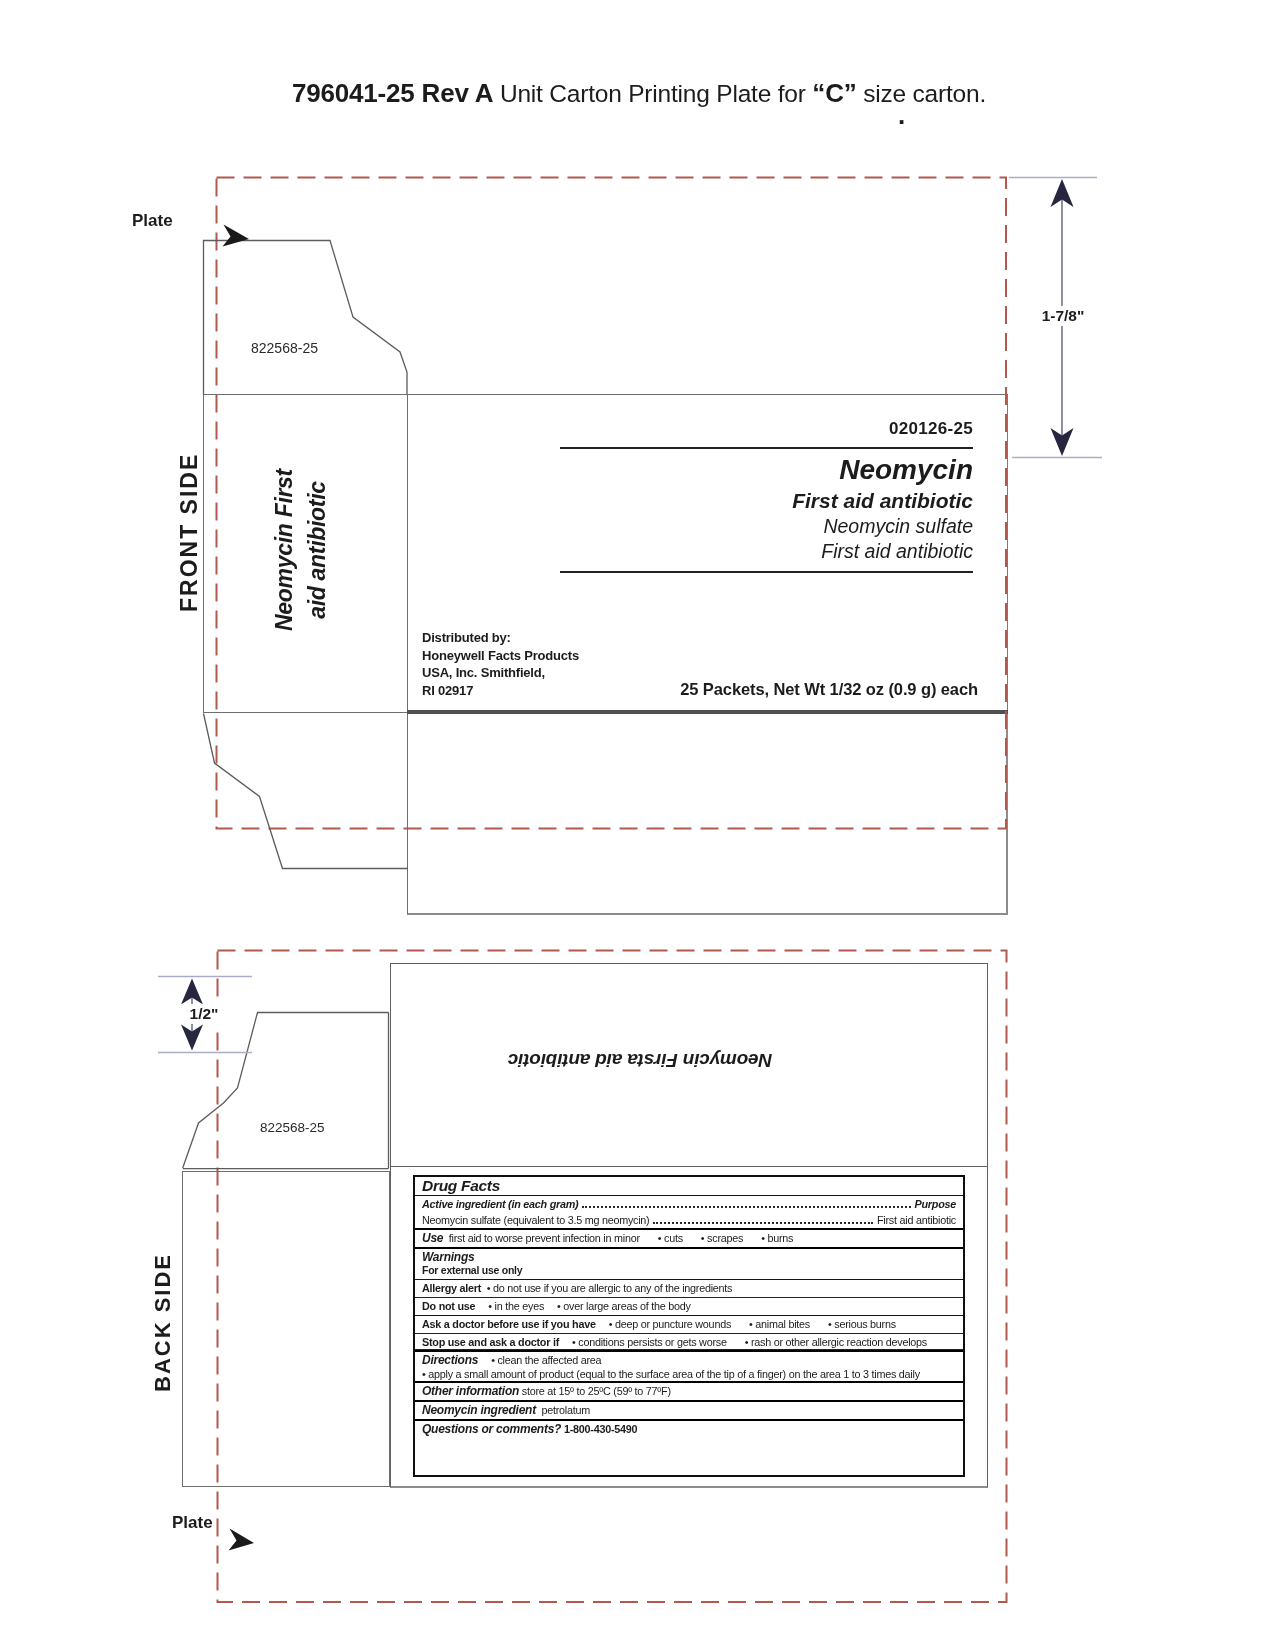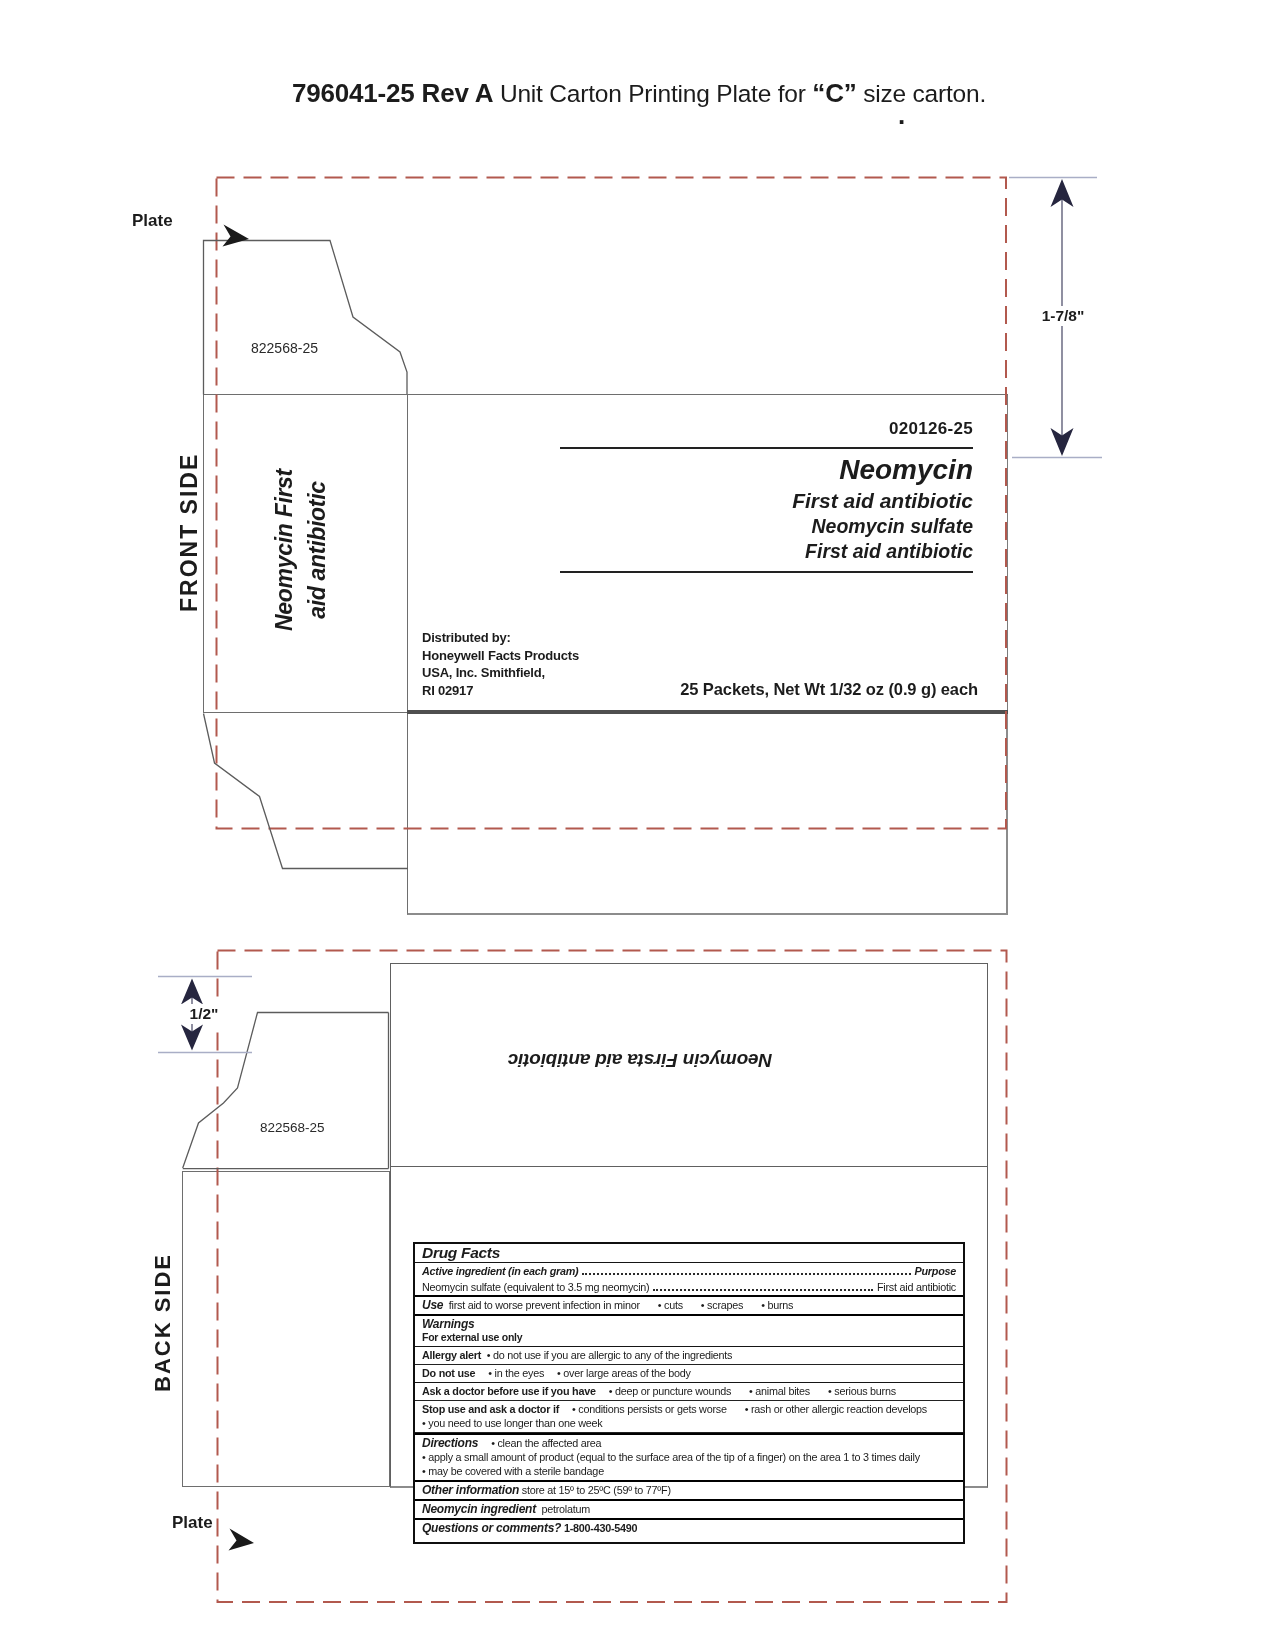--- a/index.html
+++ b/index.html
@@ -54,35 +54,35 @@
   .back-side-label{left:150px;top:1392px;font-size:22px;letter-spacing:2px;}
 
   .front-panel-rot{left:268px;top:636px;width:172px;transform-origin:0 0;transform:rotate(-90deg);
     font-weight:bold;font-style:italic;font-size:23px;line-height:33px;text-align:center;letter-spacing:-0.3px;}
 
   .headline-group{left:560px;top:419px;width:413px;text-align:right;}
   .headline-group .pn{font-weight:bold;font-size:17px;letter-spacing:0.3px;}
   .headline-group .rule{border-top:2.2px solid #222;margin:8px 0 4px 0;}
   .headline-group .h1{font-weight:bold;font-style:italic;font-size:28px;line-height:33px;}
   .headline-group .h2{font-weight:bold;font-style:italic;font-size:21px;line-height:25px;margin-top:2px;}
-  .headline-group .h3{font-weight:bold;font-style:italic;font-size:19.5px;line-height:23px;margin-top:2px;}
+  .headline-group .h3{font-weight:normal;font-style:italic;font-size:19.5px;line-height:23px;margin-top:2px;}
   .headline-group .rule2{border-top:2.2px solid #222;margin-top:8px;}
 
   .dist-block{left:422px;top:629px;font-weight:bold;font-size:13px;line-height:17.6px;letter-spacing:-0.2px;}
   .netwt{left:558px;top:680px;width:420px;text-align:right;font-weight:bold;font-size:16.5px;letter-spacing:-0.1px;}
 
   .dim-label{font-weight:bold;font-size:15.5px;background:#fff;text-align:center;padding:1px 0;}
   .dim-front-label{left:1030px;top:306px;width:66px;}
   .dim-back-label{left:179px;top:1004px;width:50px;}
 
   .flipped-headline{left:440px;top:1049px;width:400px;text-align:center;transform:rotate(180deg);
     font-weight:bold;font-style:italic;font-size:19px;letter-spacing:-0.2px;}
 
   
-  .df-box{left:413px;top:1242px;width:552px;height:302px;border:2.5px solid #0f0f0f;background:#fff;
+  .df-box{left:413px;top:1175px;width:552px;height:302px;border:2.5px solid #0f0f0f;background:#fff;
     font-size:10.8px;letter-spacing:-0.25px;line-height:13px;overflow:hidden;}
   .df-title{font-weight:bold;font-style:italic;font-size:15.5px;padding:2px 7px 3px;letter-spacing:-0.3px;}
   .df-row{padding:2px 7px;white-space:nowrap;}
   .df-flex{display:flex;align-items:baseline;padding:1.5px 7px;}
   .leader{flex:1;border-bottom:2.2px dotted #2a2a2a;margin:0 4px 3px;}
   .bi{font-weight:bold;font-style:italic;}
   .bi12{font-weight:bold;font-style:italic;font-size:12px;}
   .bd{font-weight:bold;}
   .blt{margin-left:18px;}
   .blt-sm{margin-left:13px;}
@@ -197,28 +197,26 @@
     <div class="df-row"><span class="bd">Allergy alert</span>&nbsp;&nbsp;<span>• do not use if you are allergic to any of the ingredients</span></div>
     <div class="hr1"></div>
 
     <div class="df-row"><span class="bd">Do not use</span><span class="blt-sm">• in the eyes</span><span class="blt-sm">• over large areas of the body</span></div>
     <div class="hr2"></div>
 
     <div class="df-row"><span class="bd">Ask a doctor before use if you have</span><span class="blt-sm">• deep or puncture wounds</span><span class="blt">• animal bites</span><span class="blt">• serious burns</span></div>
     <div class="hr1"></div>
 
     <div class="df-row" style="padding-bottom:0;"><span class="bd">Stop use and ask a doctor if</span><span class="blt-sm">• conditions persists or gets worse</span><span class="blt">• rash or other allergic reaction develops</span></div>
-    <div class="df-row" style="padding-top:1px;"><span>• you need to use longer than one week</span></div>
     <div class="hr1"></div>
 
     <div class="hr3"></div>
 
     <div class="df-row" style="padding-bottom:0;"><span class="bi12">Directions</span><span class="blt-sm">• clean the affected area</span></div>
     <div class="df-row" style="padding-top:1px;padding-bottom:0;"><span>• apply a small amount of product (equal to the surface area of the tip of a finger) on the area 1 to 3 times daily</span></div>
-    <div class="df-row" style="padding-top:1px;"><span>• may be covered with a sterile bandage</span></div>
     <div class="hr3"></div>
 
     <div class="df-row"><span class="bi12">Other information</span>&nbsp;<span>store at 15º to 25ºC (59º  to 77ºF)</span></div>
     <div class="hr3"></div>
 
     <div class="df-row"><span class="bi12">Neomycin ingredient</span>&nbsp;&nbsp;<span>petrolatum</span></div>
     <div class="hr3"></div>
 
     <div class="df-row"><span class="bi12">Questions or comments?</span>&nbsp;<span class="bd">1-800-430-5490</span></div>
   </div>

